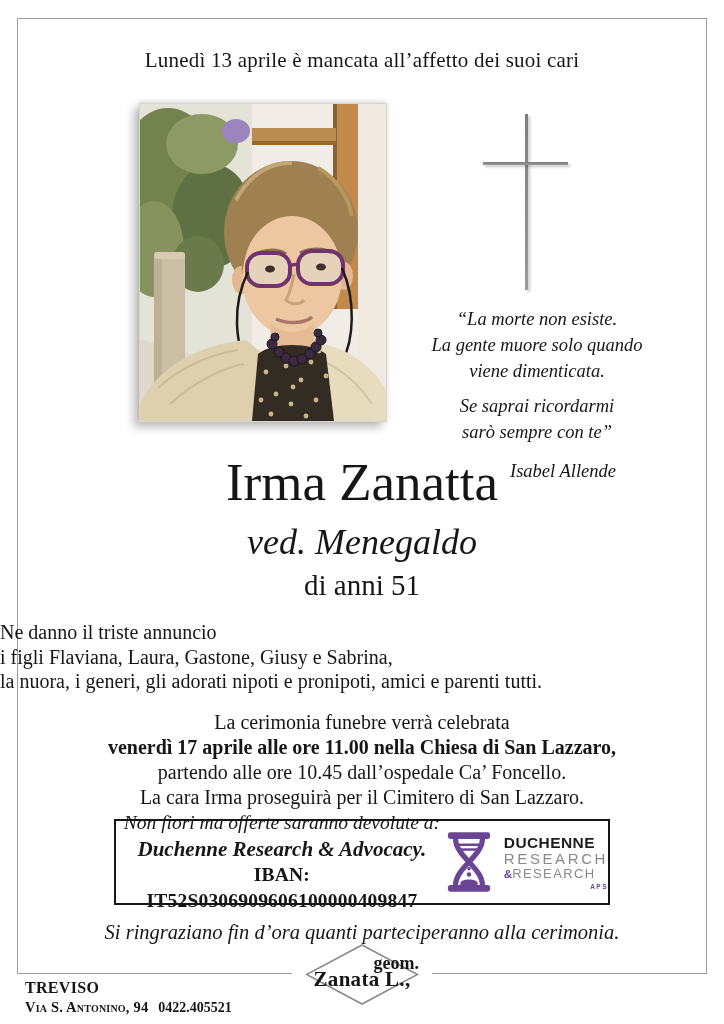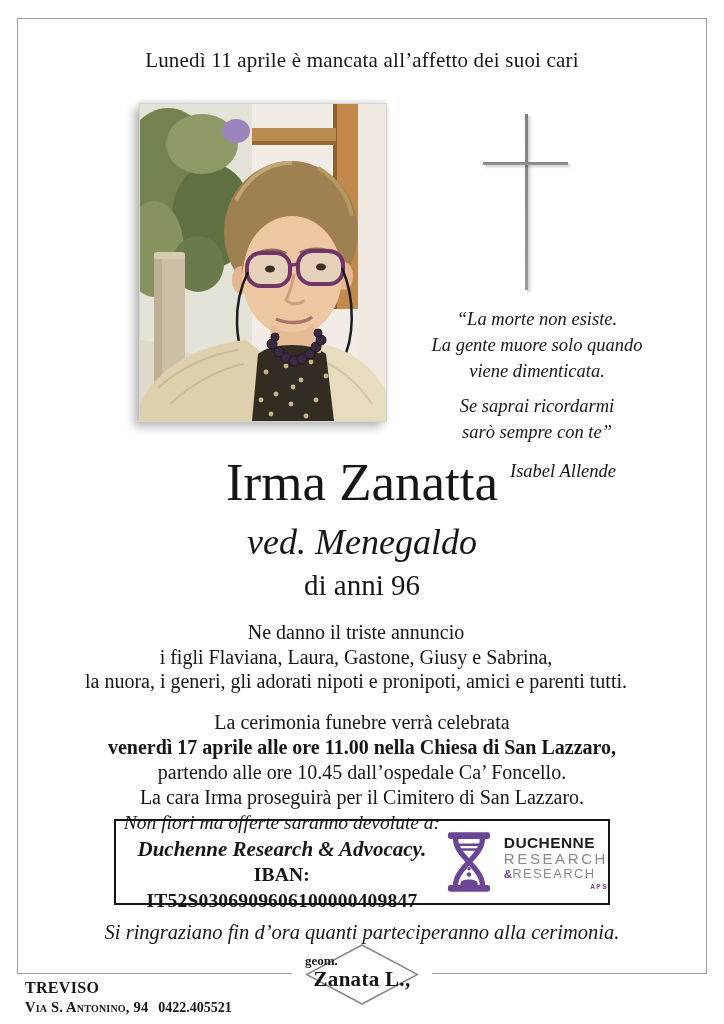--- a/index.html
+++ b/index.html
@@ -42,21 +42,21 @@
     left:413px; top:306px; width:248px; text-align:center;
     font-style:italic; font-size:18.5px; line-height:26px;
   }
   .quote .gap { height:9px; }
   .quote-author { margin-top:13px; padding-left:52px; }
 
   .name     { left:0; right:0; top:452px; text-align:center; font-size:53px; font-weight:normal; margin:0; }
   .widow    { left:0; right:0; top:521px; text-align:center; font-size:36px; font-weight:normal; margin:0;font-style:italic; }
   .age      { left:0; right:0; top:569px; text-align:center; font-size:29px; font-weight:normal; margin:0; }
 
-  .announce { left:0; right:12px; top:620px; text-align:center; font-size:20px; line-height:24.5px; }
+  .announce { left:0; right:12px; top:620px; text-align:left; font-size:20px; line-height:24.5px; }
   .ceremony { left:0; right:0; top:710px; text-align:center; font-size:20px; line-height:25px; }
   .bold { font-weight:bold; }
 
   .donation {
     left:114px; top:819px; width:492px; height:82px;
     border:2px solid #161616; display:flex; align-items:center;
   }
   .don-text {
     width:352px; text-align:center; line-height:26px; padding-left:4px;
   }
@@ -71,42 +71,42 @@
   .duch-research { font-size:15px; color:#87898c; letter-spacing:2.6px; line-height:15px; }
   .duch-adv-row { font-size:13px; color:#87898c; letter-spacing:1.4px; line-height:15px; }
   .duch-amp { color:#6a4596; font-weight:bold; font-size:11.5px; letter-spacing:0; }
   .duch-aps { font-size:6.5px; color:#6a4596; font-weight:bold; text-align:right; letter-spacing:1.5px; line-height:8px; margin-top:1px; }
 
   .thanks { left:0; right:0; top:921px; text-align:center; font-style:italic; font-size:20.5px; }
 
   .badge-mask { left:292px; top:967px; width:140px; height:12px; background:#ffffff; }
   .badge { left:305px; top:944px; width:114px; height:61px; }
   .badge svg { position:absolute; left:0; top:0; }
-  .badge-prefix { position:absolute; left:0; right:0; top:9px; text-align:left;
-    font-size:13px; font-weight:bold; }
+  .badge-prefix { position:absolute; left:0; right:0; top:9px; text-align:right;
+    font-size:18px; font-weight:bold; }
   .badge-name { position:absolute; left:0; right:0; top:23px; text-align:center;
     font-size:21px; font-weight:bold; letter-spacing:.3px; }
 
   .foot-left { left:25px; top:979px; }
   .foot-city { font-size:16px; font-weight:bold; letter-spacing:.3px; }
   .foot-addr-row { margin-top:1px; font-weight:bold; }
   .foot-addr { font-variant:small-caps; font-size:14.5px; letter-spacing:.2px; }
   .foot-phone { font-size:14px; margin-left:10px; }
 
   .foot-right { right:20px; top:980px; width:268px; text-align:center;
     font-weight:bold; font-size:12.5px; line-height:15.5px; }
 </style>
 </head>
 <body>
 
 <div class="sheet">
 
   <div class="abs frame"></div>
 
-  <div class="abs intro">Lunedì 11 aprile è mancata all’affetto dei suoi cari</div>
+  <div class="abs intro">Lunedì 13 aprile è mancata all’affetto dei suoi cari</div>
 
   <div class="abs photo">
     <svg viewBox="0 0 246 317">
       <rect width="246" height="317" fill="#f1ede6"></rect>
 
       <rect x="0" y="0" width="112" height="317" fill="#e4e3d8"></rect>
       <path d="M0,317 L0,235 L70,255 L105,317 Z" fill="#dedacb"></path>
       <ellipse cx="28" cy="62" rx="46" ry="58" fill="#74824e"></ellipse>
       <ellipse cx="72" cy="112" rx="40" ry="52" fill="#5f7042"></ellipse>
       <ellipse cx="14" cy="145" rx="30" ry="48" fill="#87935f"></ellipse>
@@ -200,21 +200,21 @@
     <div>La gente muore solo quando</div>
     <div>viene dimenticata.</div>
     <div class="gap"></div>
     <div>Se saprai ricordarmi</div>
     <div>sarò sempre con te”</div>
     <div class="quote-author">Isabel Allende</div>
   </div>
 
   <h1 class="abs name">Irma Zanatta</h1>
   <h2 class="abs widow">ved. Menegaldo</h2>
-  <h3 class="abs age">di anni 96</h3>
+  <h3 class="abs age">di anni 51</h3>
 
   <div class="abs announce">
     <div>Ne danno il triste annuncio</div>
     <div>i figli Flaviana, Laura, Gastone, Giusy e Sabrina,</div>
     <div>la nuora, i generi, gli adorati nipoti e pronipoti, amici e parenti tutti.</div>
   </div>
 
   <div class="abs ceremony">
     <div>La cerimonia funebre verrà celebrata</div>
     <div class="bold">venerdì 17 aprile alle ore 11.00 nella Chiesa di San Lazzaro,</div>

